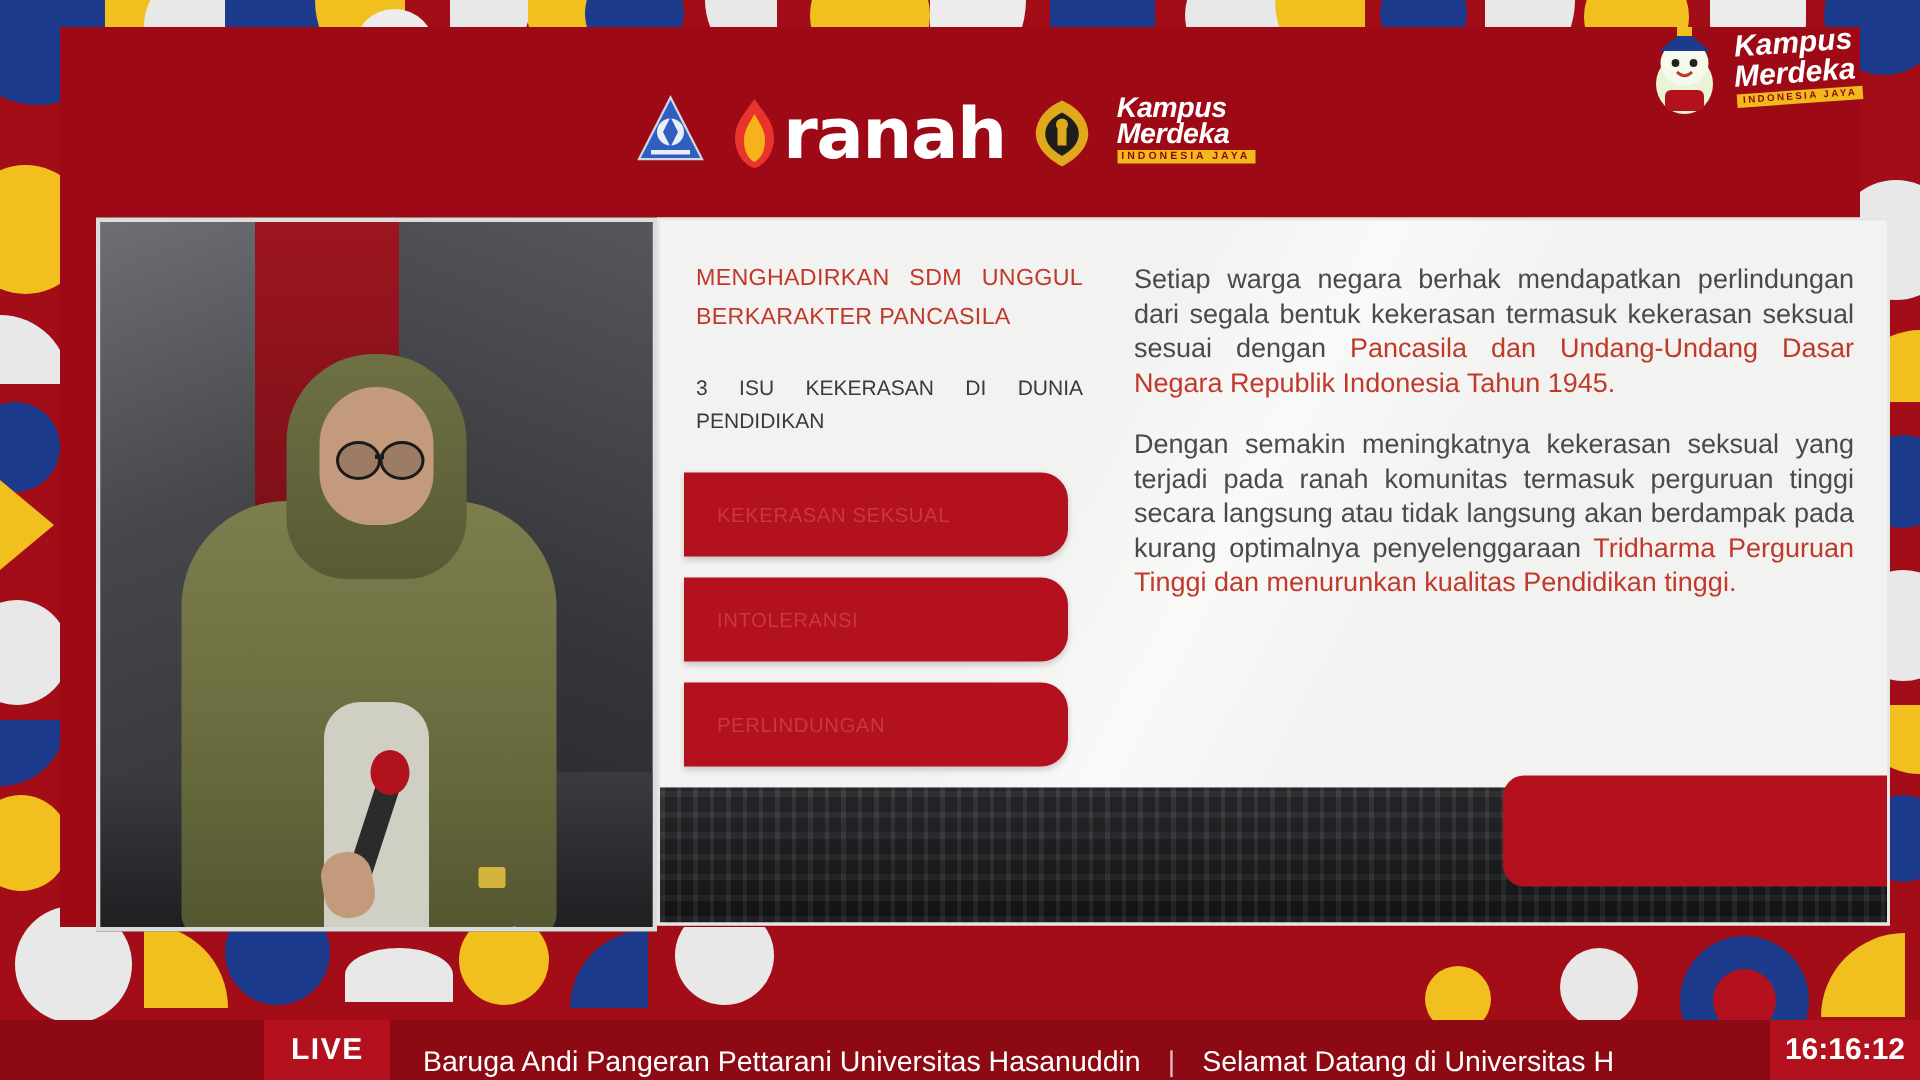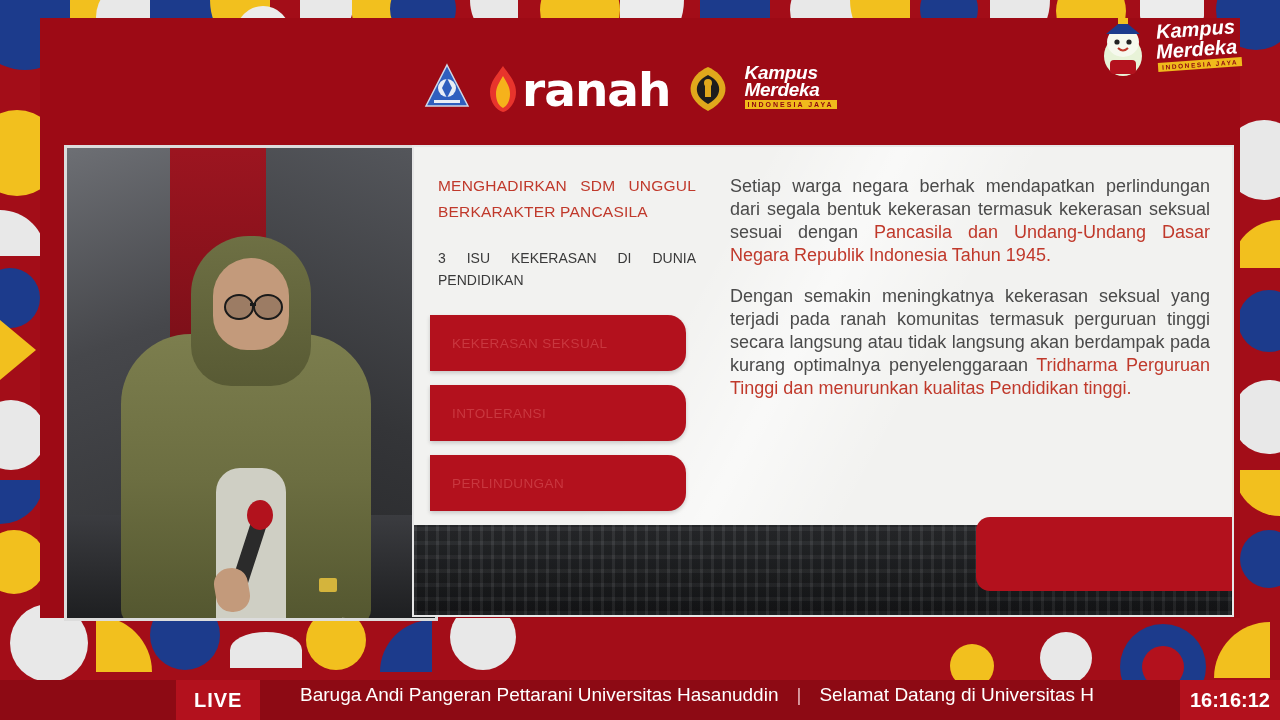--- a/index.html
+++ b/index.html
@@ -215,21 +215,21 @@
     background: #d9d9d2; transform: rotate(6deg);
   }
   .p-badge {
     position: absolute; left: 252px; top: 430px; width: 18px; height: 14px;
     background: #d4b43c; border-radius: 2px;
   }
 
   
   .slide {
     position: absolute;
-    left: 412px;
+    left: 438px;
     top: 145px;
     width: 818px;
     height: 468px;
     background: #efefef;
     border: 2px solid #e6e6e6;
     overflow: hidden;
   }
   .slide-photo-strip {
     position: absolute; left: 0; bottom: 0; width: 100%; height: 90px;
     background: linear-gradient(180deg, #2e3033 0%, #17181a 100%);
@@ -330,22 +330,22 @@
     position: absolute; left: 176px; bottom: 0; height: 40px;
     background: #b3111d;
     display: flex; align-items: center;
     padding: 0 18px;
   }
   .live-text {
     color: #fff; font-size: 20px; font-weight: 700; letter-spacing: 1px;
   }
   .ticker {
     position: absolute; left: 282px; bottom: 0; height: 36px;
-    display: flex; align-items: flex-start; gap: 18px;
-    color: #fff; font-size: 19px; margin-left: 18px;
+    display: flex; align-items: flex-end; gap: 18px;
+    color: #fff; font-size: 19px;
   }
   .tick-div { color: #e8b9bd; }
   .clock {
     position: absolute; right: 0; bottom: 0; height: 40px;
     background: #b3111d; display: flex; align-items: center;
     padding: 0 10px;
     color: #fff; font-size: 20px; font-weight: 700;
   }
 </style>
 </head>

